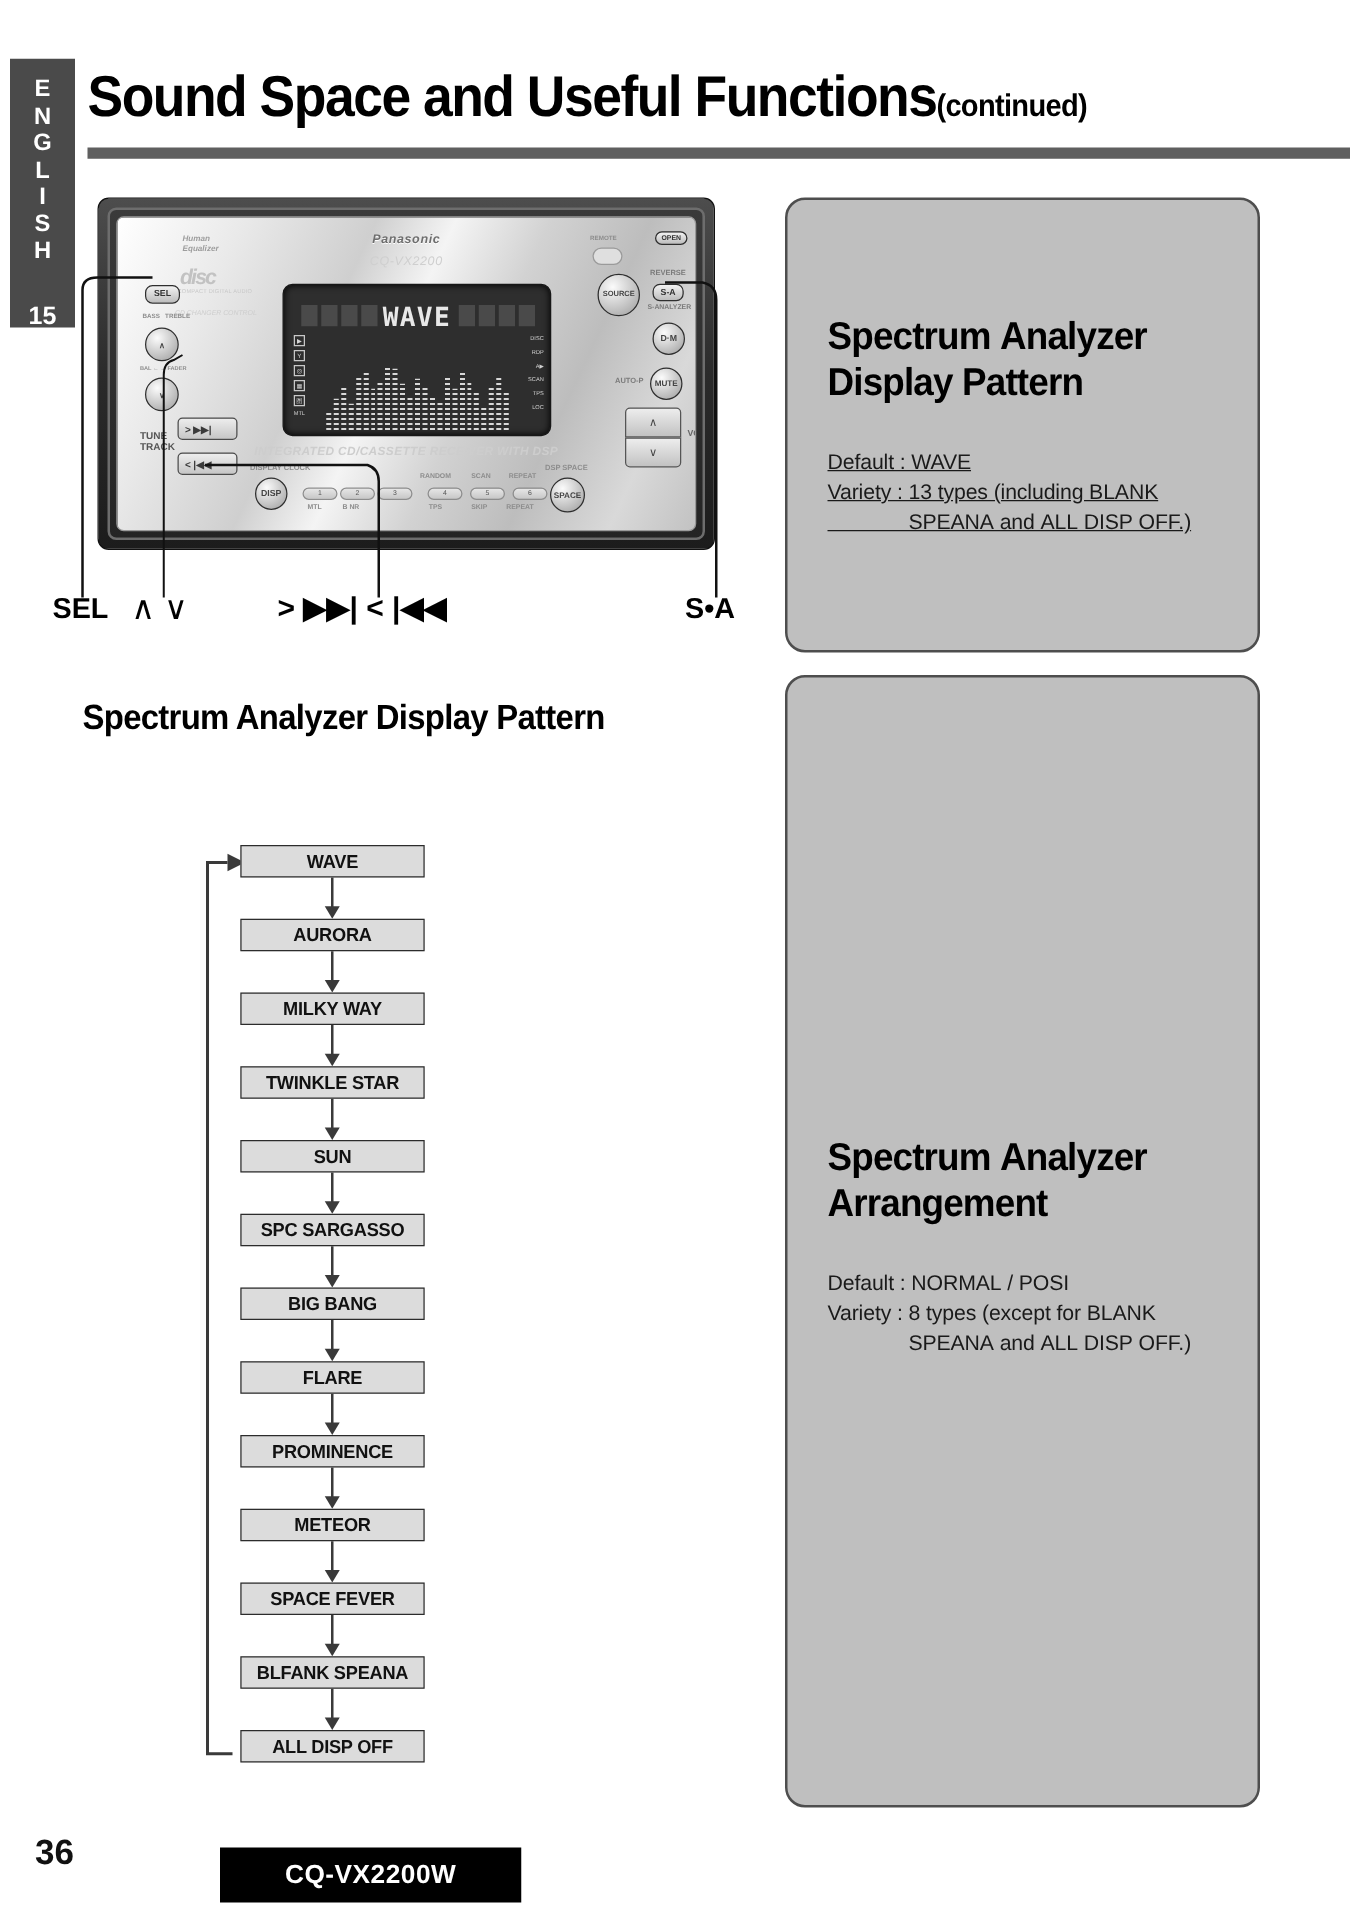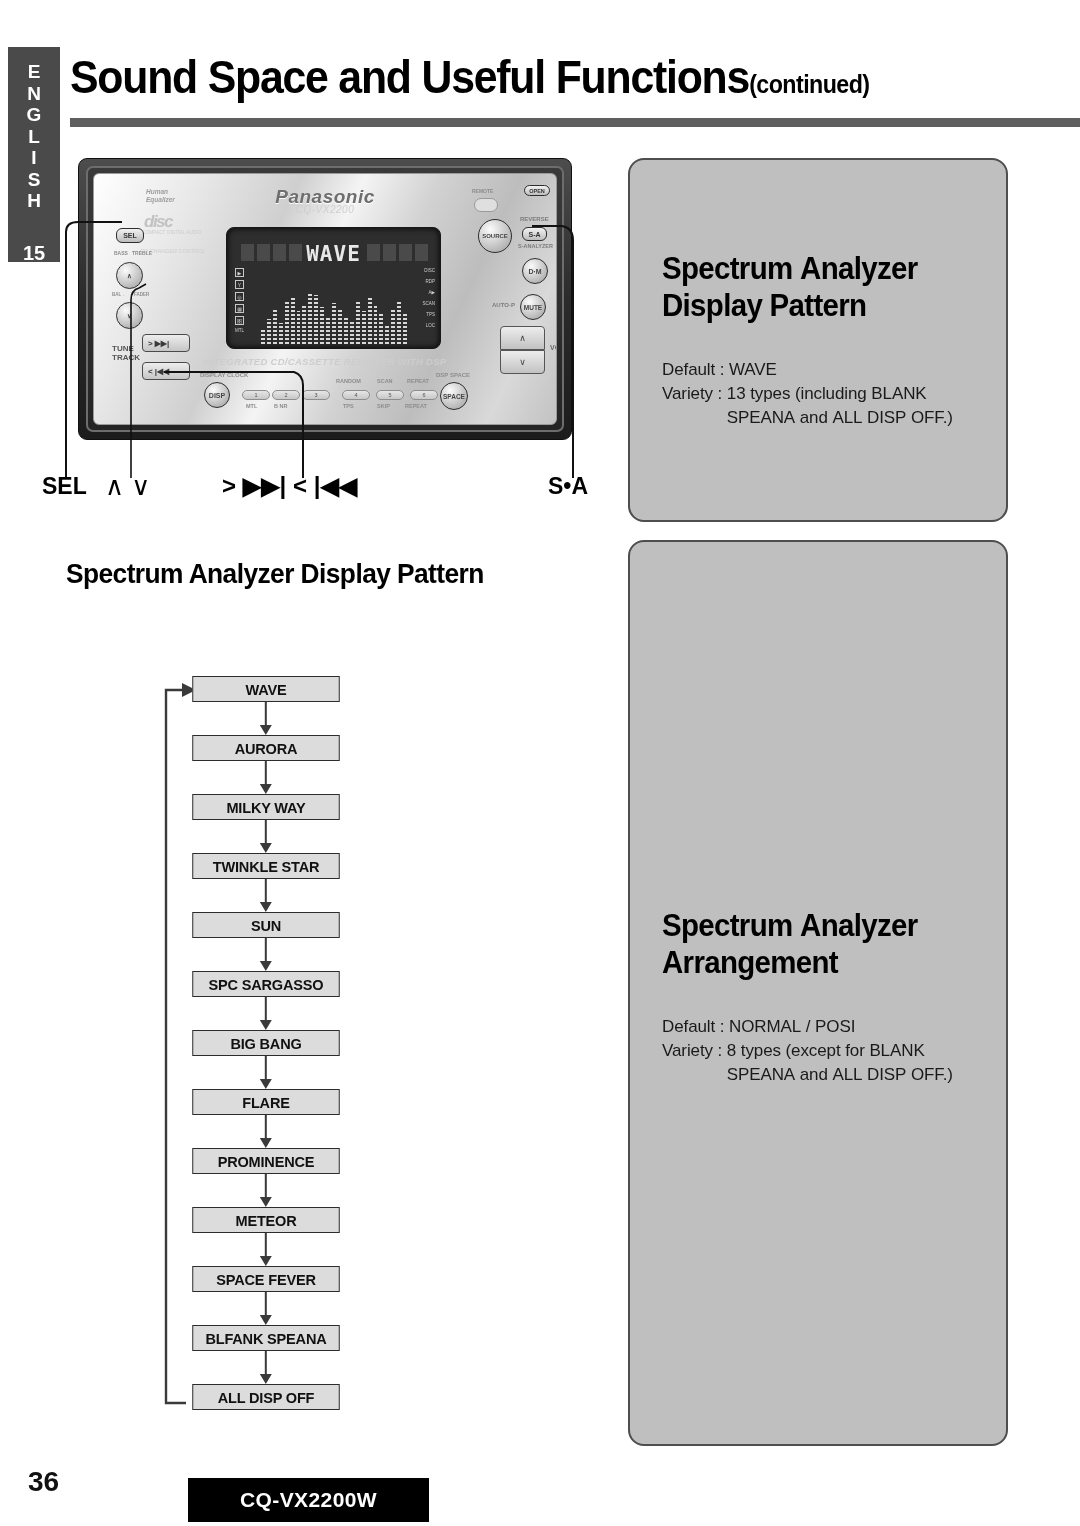--- a/index.html
+++ b/index.html
@@ -66,21 +66,21 @@
     position: relative; width: 100%; height: 100%;
     border-radius: 6px;
     background:
       linear-gradient(115deg,#ffffff 0%, #e9e9e9 18%, #cfcfcf 36%, #f4f4f4 47%,
                       #d2d2d2 60%, #bdbdbd 74%, #d9d9d9 88%, #c2c2c2 100%);
     border: 1px solid #9a9a9a;
     overflow: hidden;
   }
   .brand {
     position: absolute; left: 50%; top: 12px; transform: translateX(-50%);
-    font-size: 19px; font-weight: bold; letter-spacing: 0.5px;
+    font-size: 10px; font-weight: bold; letter-spacing: 0.5px;
     color: #6e6e6e; font-style: italic;
     text-shadow: 0 1px 0 #fff;
     text-align: center;
   }
   .model-ghost {
     position: absolute; left: 50%; top: 30px; transform: translateX(-50%);
     font-size: 10px; font-style: italic; color: #cfcfcf; letter-spacing: 0.5px;
   }
   .he-logo {
     position: absolute; left: 52px; top: 14px;
@@ -242,21 +242,21 @@
     position:absolute; font-size:17px; line-height:24px; color:#1a1a1a;
     white-space:pre; letter-spacing:-0.1px;
   }
 
   
   .foot-page {
     position:absolute; left:28px; top:1466px;
     font-size:28px; font-weight:bold; color:#111;
   }
   .foot-model {
-    position:absolute; left:188px; top:1478px;
+    position:absolute; left:176px; top:1478px;
     width:241px; height:44px; background:#000;
     display:flex; align-items:center; justify-content:center;
     color:#fff; font-size:21px; font-weight:bold; letter-spacing:0.4px;
   }
 </style>
 </head>
 <body>
 
 <div class="page">
 
@@ -479,21 +479,21 @@
       </div>
       <div class="flow-box">BLFANK SPEANA</div>
       <div class="flow-gap">
         <div class="flow-arrow"></div>
       </div>
       <div class="flow-box">ALL DISP OFF</div>
     </div>
 
   <div class="panel" style="left:628px; top:158px; width:380px; height:364px;">
     <div class="panel-title" style="left:32px; top:90px;">Spectrum&nbsp;Analyzer<br>Display&nbsp;Pattern</div>
-    <div class="panel-meta" style="left:32px; top:198px;">Default&nbsp;:&nbsp;WAVE<br>Variety&nbsp;:&nbsp;13&nbsp;types&nbsp;(including&nbsp;BLANK<br>&nbsp;&nbsp;&nbsp;&nbsp;&nbsp;&nbsp;&nbsp;&nbsp;&nbsp;&nbsp;&nbsp;&nbsp;&nbsp;&nbsp;SPEANA&nbsp;and&nbsp;ALL&nbsp;DISP&nbsp;OFF.)</div>
+    <div class="panel-meta" style="left:32px; top:198px;text-decoration:underline;">Default&nbsp;:&nbsp;WAVE<br>Variety&nbsp;:&nbsp;13&nbsp;types&nbsp;(including&nbsp;BLANK<br>&nbsp;&nbsp;&nbsp;&nbsp;&nbsp;&nbsp;&nbsp;&nbsp;&nbsp;&nbsp;&nbsp;&nbsp;&nbsp;&nbsp;SPEANA&nbsp;and&nbsp;ALL&nbsp;DISP&nbsp;OFF.)</div>
   </div>
 
   <div class="panel" style="left:628px; top:540px; width:380px; height:906px;">
     <div class="panel-title" style="left:32px; top:365px;">Spectrum&nbsp;Analyzer<br>Arrangement</div>
     <div class="panel-meta" style="left:32px; top:473px;">Default&nbsp;:&nbsp;NORMAL&nbsp;/&nbsp;POSI<br>Variety&nbsp;:&nbsp;8&nbsp;types&nbsp;(except&nbsp;for&nbsp;BLANK<br>&nbsp;&nbsp;&nbsp;&nbsp;&nbsp;&nbsp;&nbsp;&nbsp;&nbsp;&nbsp;&nbsp;&nbsp;&nbsp;&nbsp;SPEANA&nbsp;and&nbsp;ALL&nbsp;DISP&nbsp;OFF.)</div>
   </div>
 
   <div class="foot-page">36</div>
   <div class="foot-model">CQ-VX2200W</div>
 

